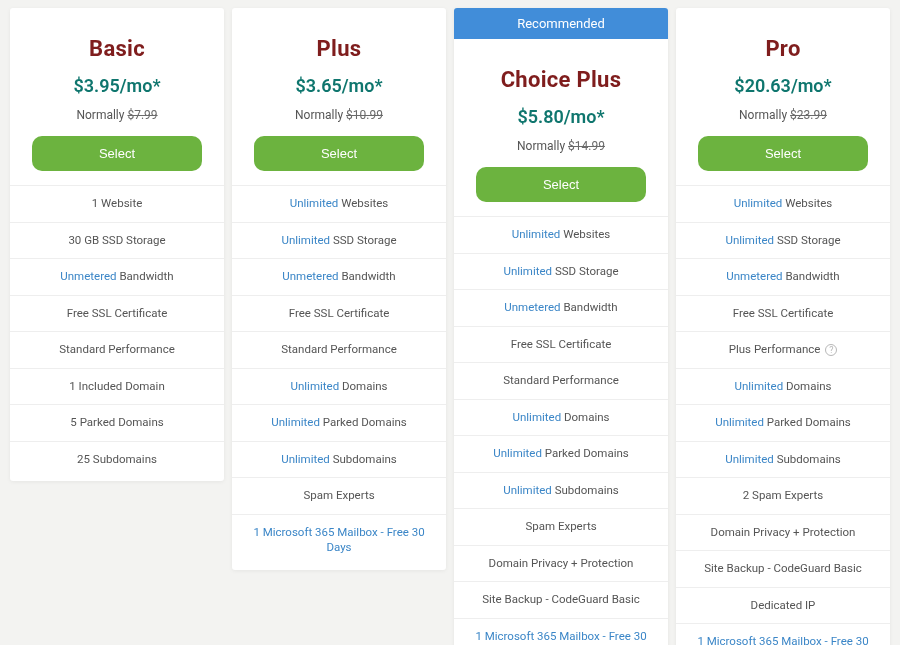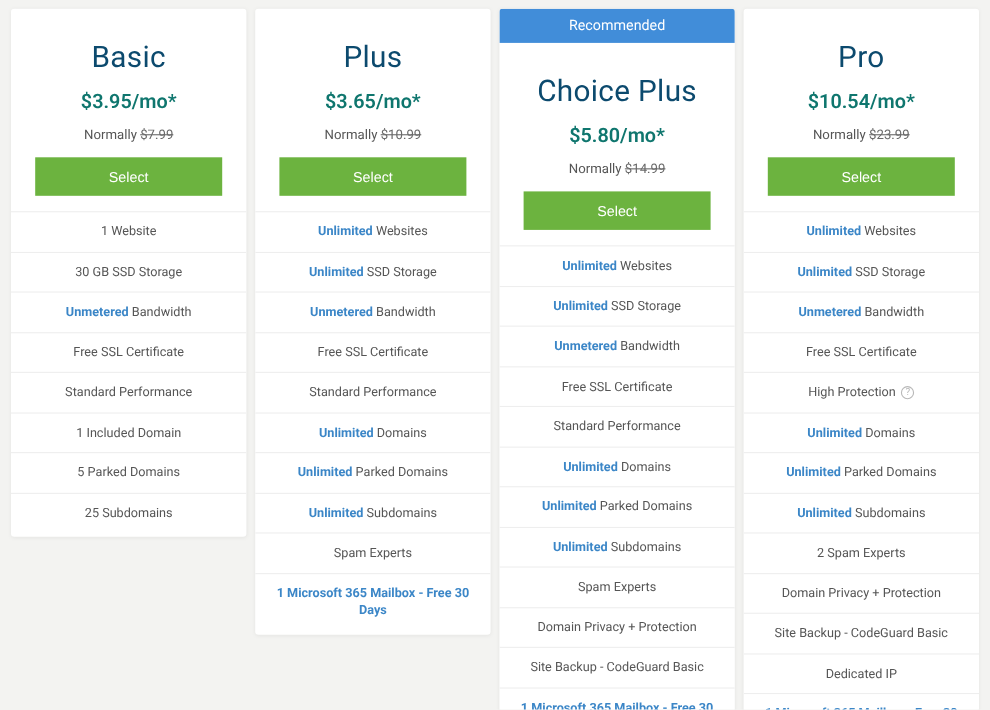--- a/index.html
+++ b/index.html
@@ -27,23 +27,23 @@
     background: #418dd9;
     color: #fff;
     font-size: 13px;
     padding: 8px 12px;
     font-weight: 400;
   }
   .plan-head {
     padding: 28px 14px 14px 14px;
   }
   .plan-name {
-    color: #0c4a6e;
-    font-size: 27px;
-    font-weight: 400;
+    color: #7f1d1d;
+    font-size: 22px;
+    font-weight: 700;
     margin-bottom: 14px;
     letter-spacing: 0.3px;
   }
   .plan-price {
     color: #0f766e;
     font-size: 18px;
     font-weight: 600;
     margin-bottom: 12px;
   }
   .normally {
@@ -59,35 +59,35 @@
   .select-btn {
     display: block;
     width: 100%;
     max-width: 170px;
     margin: 0 auto;
     background: #6cb33f;
     color: #fff;
     border: none;
     padding: 10px 0;
     font-size: 13px;
-    border-radius: 0;
+    border-radius: 10px;
     cursor: pointer;
   }
   .features {
     list-style: none;
     padding: 0 0 4px 0;
   }
   .features li {
     border-top: 1px solid #eee;
     padding: 10px 8px;
     font-size: 11.5px;
     color: #555;
     line-height: 1.35;
   }
-  .hl { color: #3b86c7; font-weight: bold; }
+  .hl { color: #3b86c7; }
   .info-icon {
     display: inline-block;
     width: 12px; height: 12px;
     border: 1px solid #b8b8b8;
     border-radius: 50%;
     font-size: 9px;
     line-height: 11px;
     color: #b8b8b8;
     vertical-align: middle;
     margin-left: 2px;
@@ -154,30 +154,30 @@
         <li><span class="hl">Unlimited</span><span> Subdomains</span></li>
         <li><span>Spam Experts</span></li>
         <li><span>Domain Privacy + Protection</span></li>
         <li><span>Site Backup - CodeGuard Basic</span></li>
         <li><span class="hl">1 Microsoft 365 Mailbox - Free 30 Days</span></li>
       </ul>
     </div>
     <div class="plan-card">
       <div class="plan-head">
         <div class="plan-name">Pro</div>
-        <div class="plan-price">$10.54/mo*</div>
+        <div class="plan-price">$20.63/mo*</div>
         <div class="normally"><span>Normally</span> <span class="strike">$23.99</span></div>
         <button class="select-btn">Select</button>
       </div>
       <ul class="features">
         <li><span class="hl">Unlimited</span><span> Websites</span></li>
         <li><span class="hl">Unlimited</span><span> SSD Storage</span></li>
         <li><span class="hl">Unmetered</span><span> Bandwidth</span></li>
         <li><span>Free SSL Certificate</span></li>
-        <li><span>High Protection</span> <span class="info-icon">?</span></li>
+        <li><span>Plus Performance</span> <span class="info-icon">?</span></li>
         <li><span class="hl">Unlimited</span><span> Domains</span></li>
         <li><span class="hl">Unlimited</span><span> Parked Domains</span></li>
         <li><span class="hl">Unlimited</span><span> Subdomains</span></li>
         <li><span>2 Spam Experts</span></li>
         <li><span>Domain Privacy + Protection</span></li>
         <li><span>Site Backup - CodeGuard Basic</span></li>
         <li><span>Dedicated IP</span></li>
         <li><span class="hl">1 Microsoft 365 Mailbox - Free 30 Days</span></li>
       </ul>
     </div>

